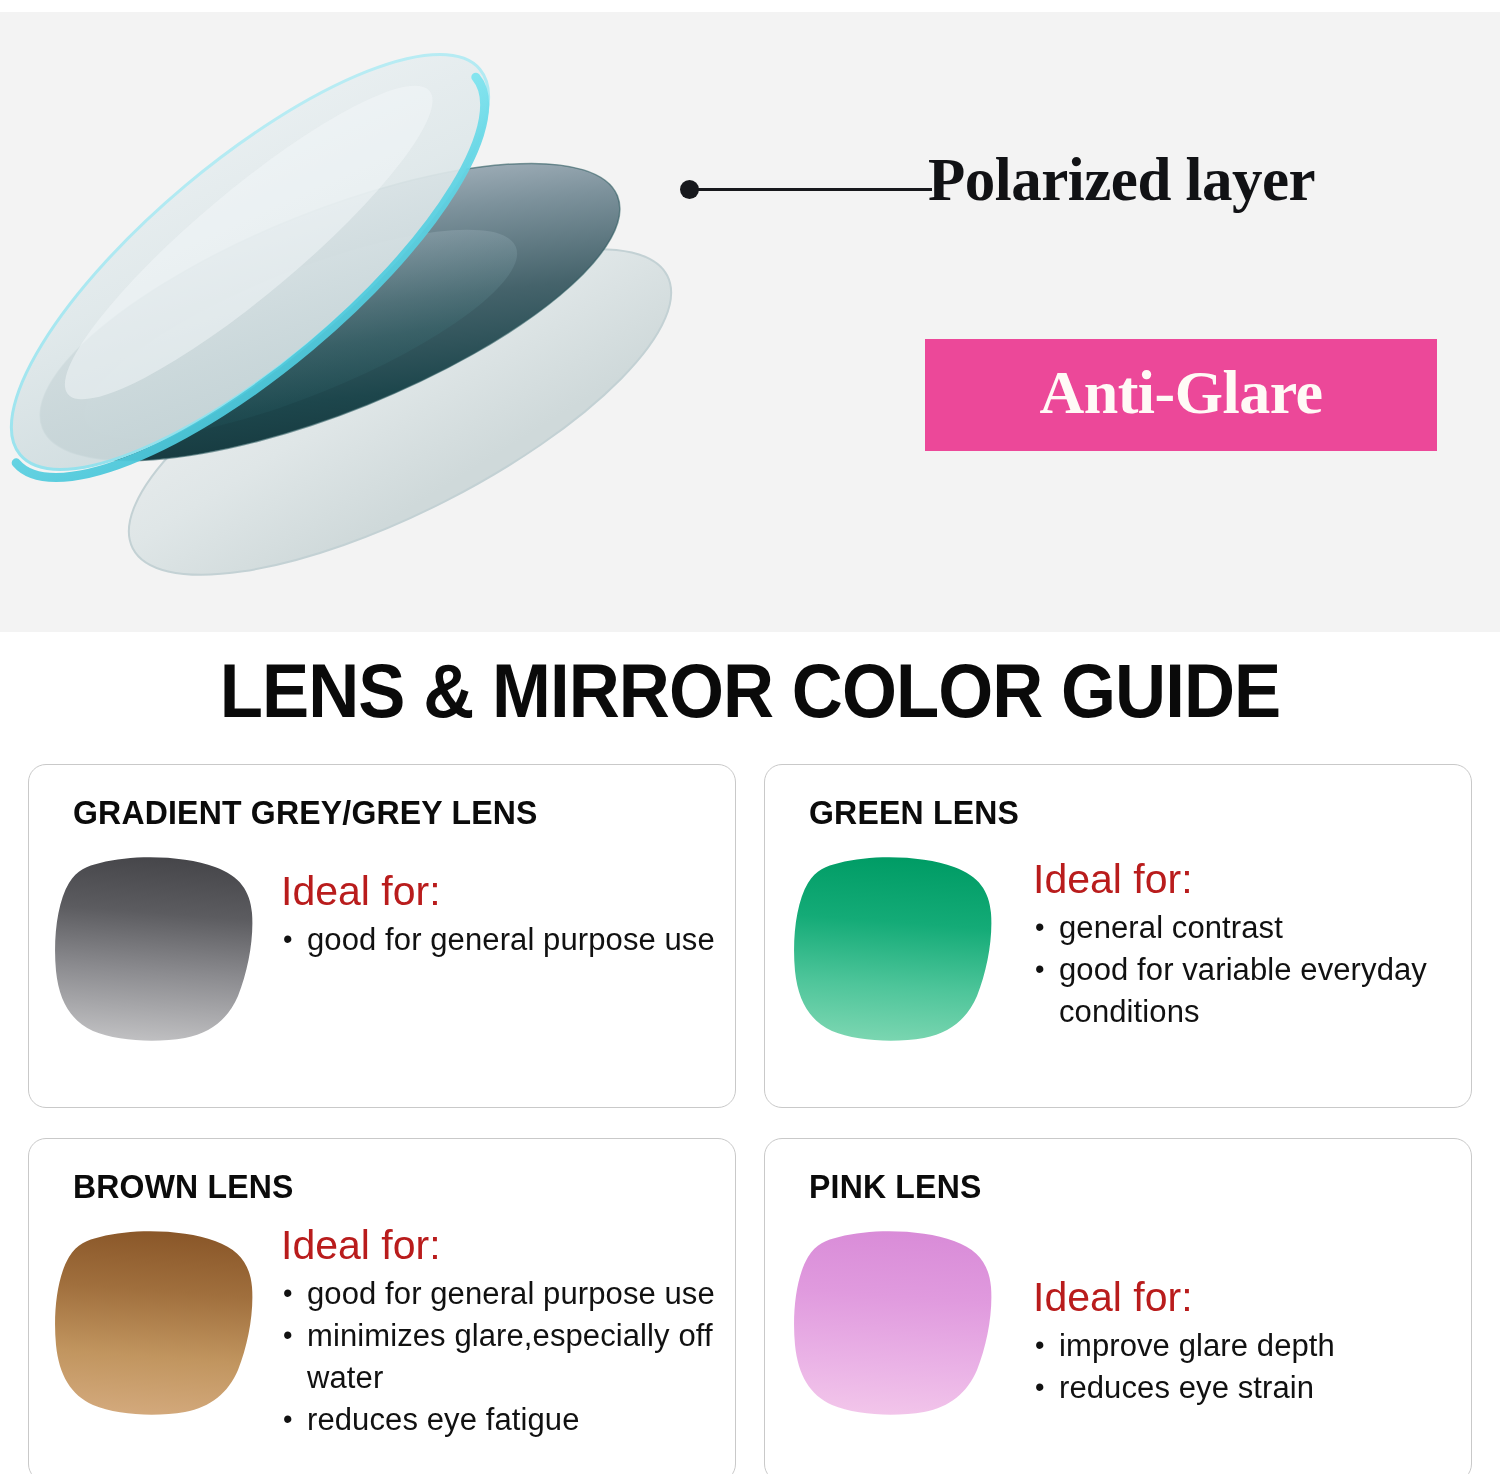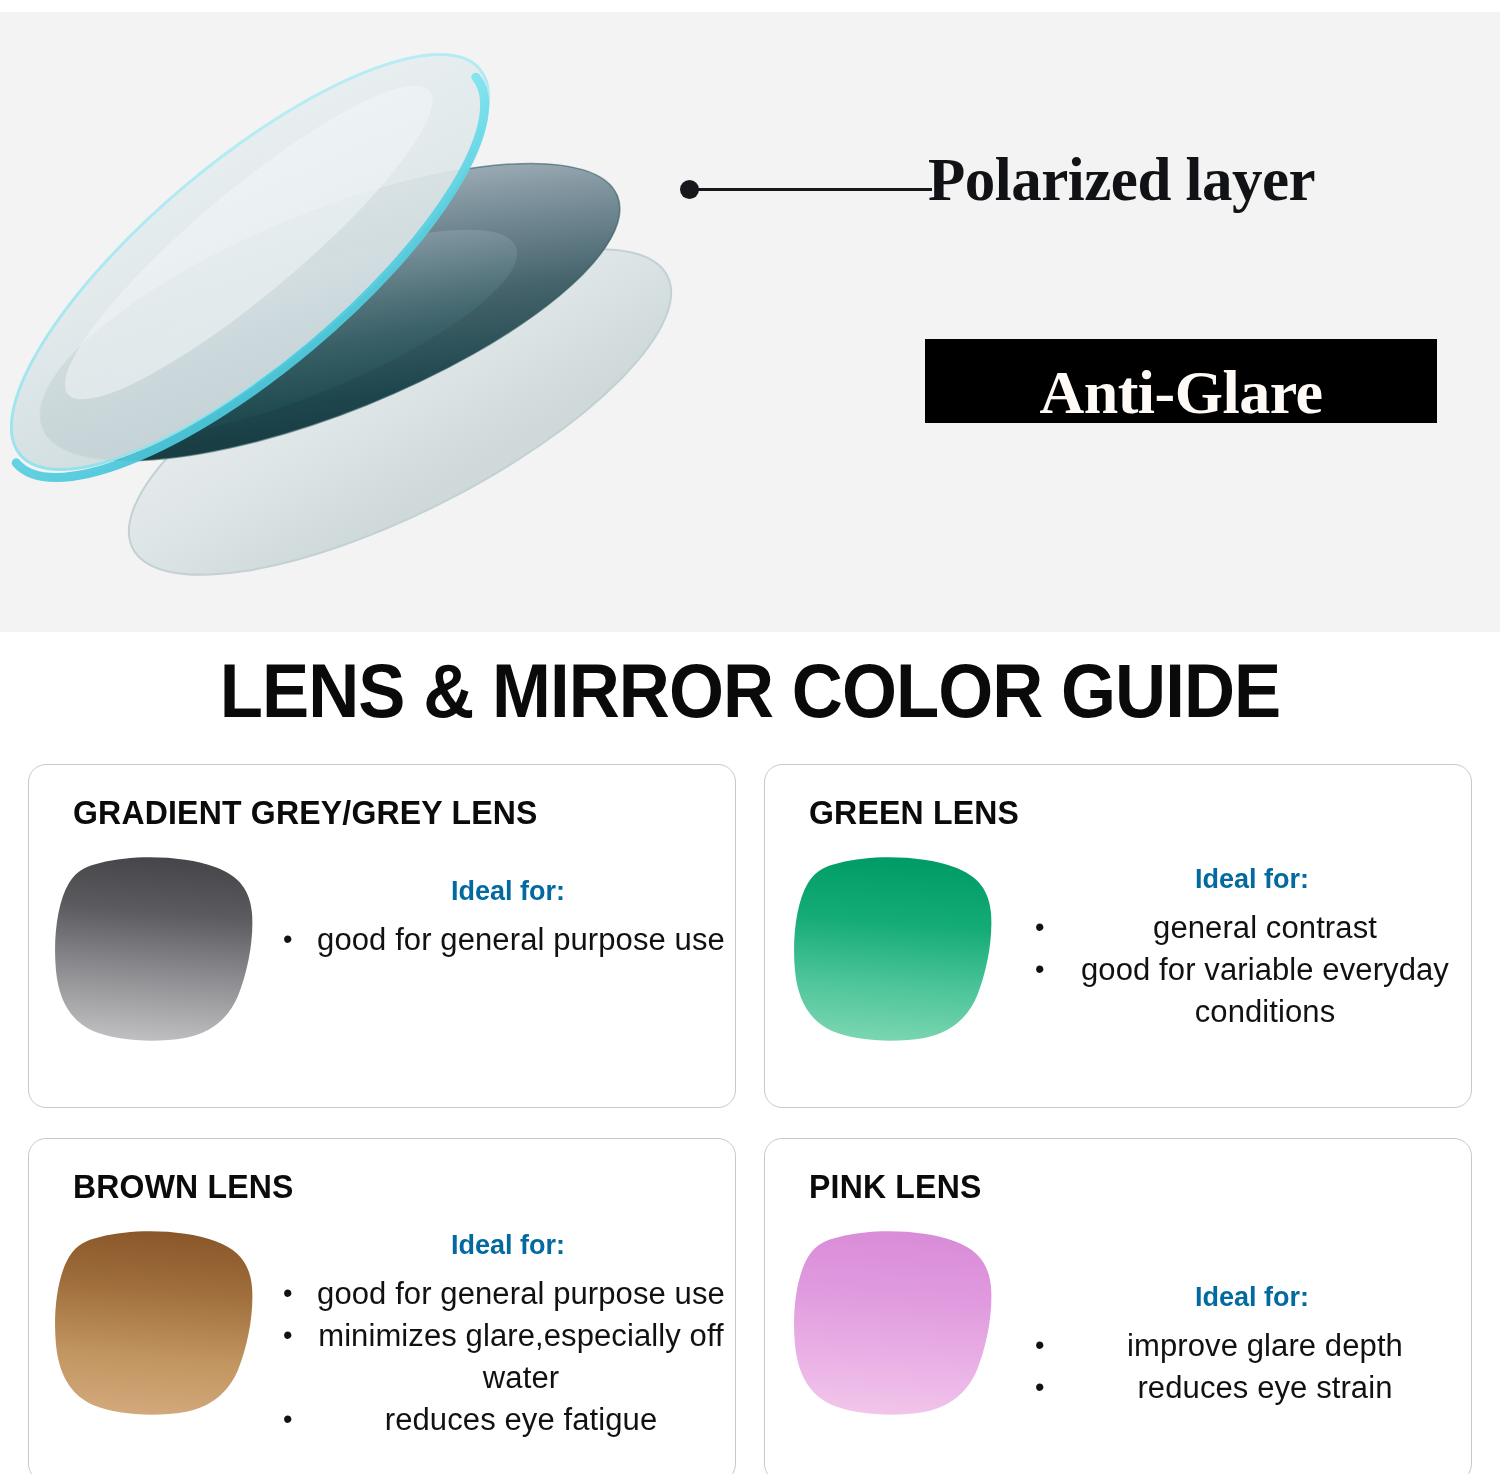--- a/index.html
+++ b/index.html
@@ -66,22 +66,22 @@
     color: #111215;
     letter-spacing: -0.5px;
     white-space: nowrap;
   }
 
   .badge {
     position: absolute;
     left: 925px;
     top: 327px;
     width: 512px;
-    height: 84px;
-    background: #000000;
+    height: 112px;
+    background: #ec4899;
   }
   .badge-text {
     position: absolute;
     left: 0; top: 0;
     width: 512px;
     height: 106px;
     display: flex;
     align-items: center;
     justify-content: center;
     font-family: "Liberation Serif", serif;
@@ -127,21 +127,20 @@
     position: absolute;
     left: 28px;
     top: 752px;
     width: 1444px;
     height: 690px;
     display: grid;
     grid-template-columns: 708px 708px;
     grid-template-rows: 344px 344px;
     column-gap: 28px;
     row-gap: 30px;
-    text-align: center;
   }
 
   .card {
     position: relative;
     background: #ffffff;
     border: 1.6px solid #c9c9c9;
     border-radius: 18px;
     overflow: hidden;
   }
 
@@ -183,24 +182,24 @@
     height: 193px;
   }
 
   
   .ideal-col {
     flex: 1 1 auto;
     padding-top: 0;
   }
   .ideal-head {
     font-family: "Liberation Sans Narrow", "Liberation Sans", sans-serif;
-    font-weight: bold;
-    font-size: 27px;
+    font-weight: normal;
+    font-size: 41px;
     line-height: 40px;
-    color: #0369a1;
+    color: #b91c1c;
     margin-bottom: 8px;
     white-space: nowrap;
   }
   .bullets {
     list-style: none;
   }
   .bullets li {
     font-family: "Liberation Sans Narrow", "Liberation Sans", sans-serif;
     font-weight: normal;
     font-size: 31px;

